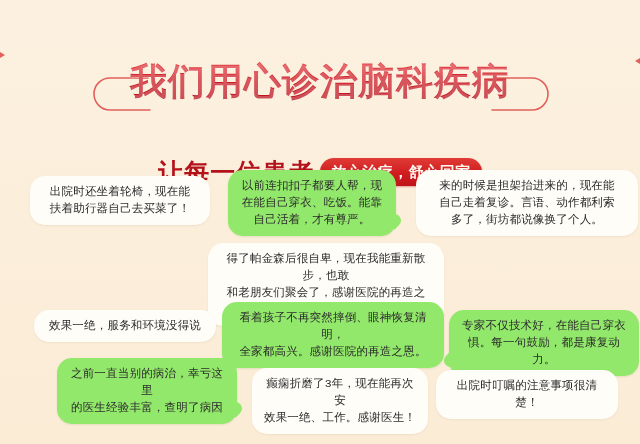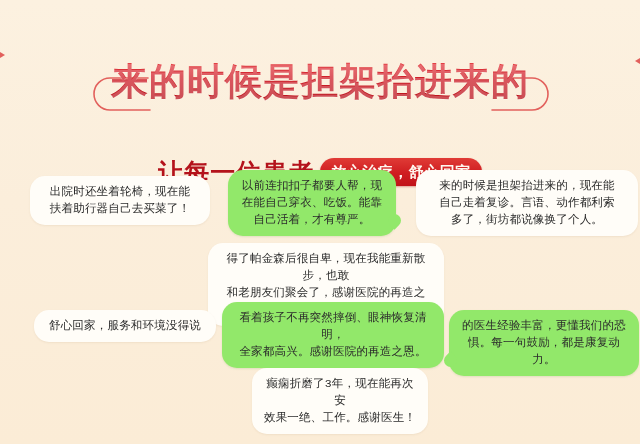--- a/index.html
+++ b/index.html
@@ -113,21 +113,21 @@
 
     <div class="bracket" id="bracket-right">
       <svg viewBox="0 0 66 66" fill="none">
         <path d="M6 16 H44 A16 16 0 0 1 44 48 H4" stroke="#e2605c" stroke-width="1.6" fill="none" stroke-linecap="round"></path>
       </svg>
     </div>
 
     <div id="arrow-left"></div>
     <div id="arrow-right"></div>
 
-    <div id="main-title">来的时候是担架抬进来的</div>
+    <div id="main-title">我们用心诊治脑科疾病</div>
 
     <div id="subtitle-row">
       <span id="subtitle-text">让每一位患者</span>
       <span id="subtitle-badge">放心治疗，舒心回家</span>
     </div>
   </div>
 
   <div id="bubbles">
 
     <div class="bubble white tail-none" style="left:18px;  top:176px; width:180px;">出院时还坐着轮椅，现在能
@@ -139,27 +139,30 @@
 
     <div class="bubble green tail-right" style="left:216px; top:170px; width:168px;">以前连扣扣子都要人帮，现
 在能自己穿衣、吃饭。能靠
 自己活着，才有尊严。</div>
 
 
     <div class="bubble white tail-none" style="left:196px; top:243px; width:236px;">得了帕金森后很自卑，现在我能重新散步，也敢
 和老朋友们聚会了，感谢医院的再造之恩。</div>
 
 
-    <div class="bubble white tail-none" style="left:22px;  top:310px; width:182px;">舒心回家，服务和环境没得说</div>
+    <div class="bubble white tail-none" style="left:22px;  top:310px; width:182px;">效果一绝，服务和环境没得说</div>
 
     <div class="bubble green tail-none" style="left:210px; top:302px; width:222px;">看着孩子不再突然摔倒、眼神恢复清明，
 全家都高兴。感谢医院的再造之恩。</div>
 
-    <div class="bubble green tail-left" style="left:437px; top:310px; width:190px;">的医生经验丰富，更懂我们的恐
+    <div class="bubble green tail-left" style="left:437px; top:310px; width:190px;">专家不仅技术好，在能自己穿衣
 惧。每一句鼓励，都是康复动力。</div>
 
+    <div class="bubble green tail-right" style="left:45px;  top:358px; width:180px;">之前一直当别的病治，幸亏这里
+的医生经验丰富，查明了病因</div>
 
     <div class="bubble white tail-none" style="left:240px; top:368px; width:176px;">癫痫折磨了3年，现在能再次安
 效果一绝、工作。感谢医生！</div>
 
+    <div class="bubble white tail-none" style="left:424px; top:370px; width:182px;">出院时叮嘱的注意事项很清楚！</div>
 
   </div>
 </div>
 
 </body></html>

